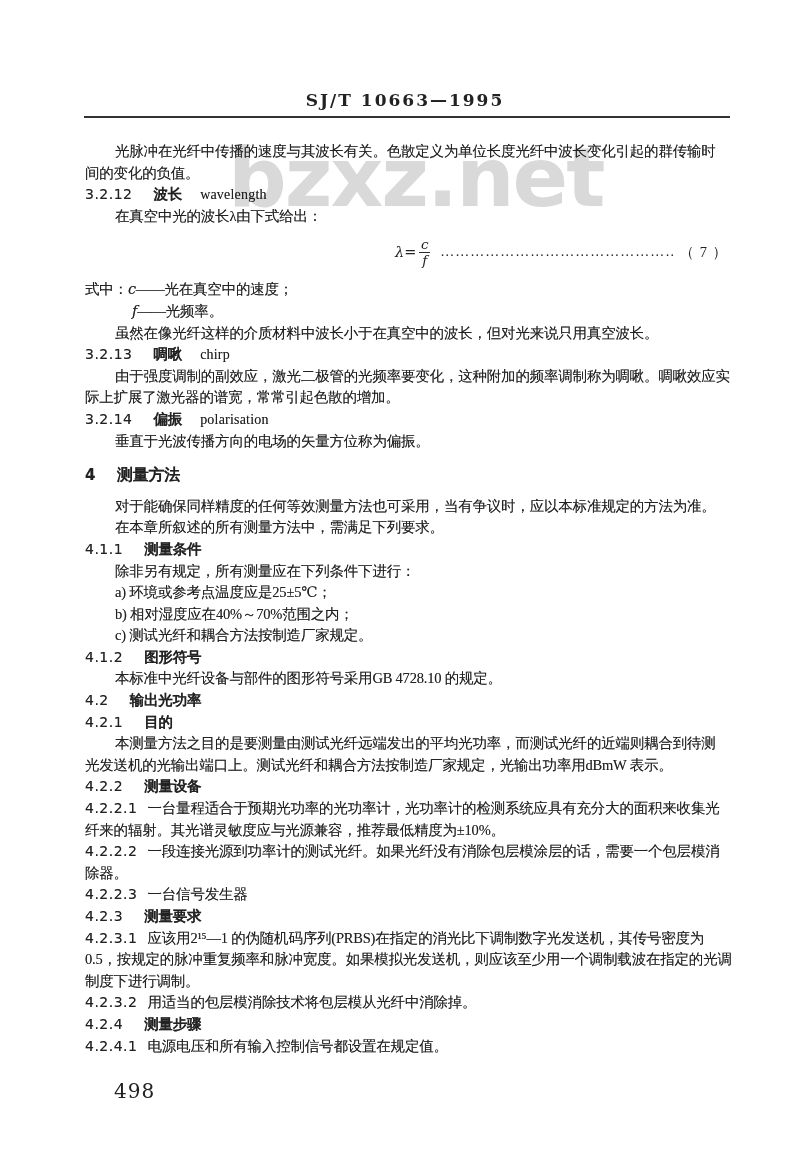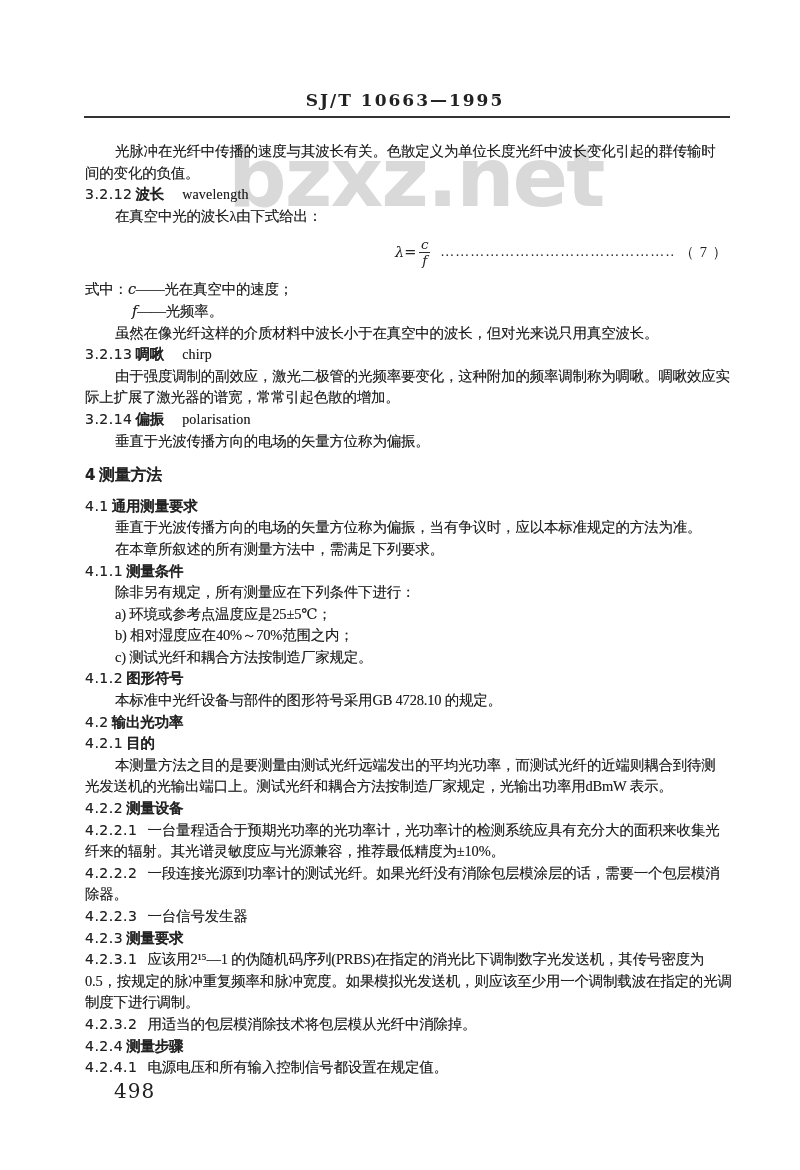--- a/index.html
+++ b/index.html
@@ -53,21 +53,21 @@
     text-shadow:0 0 0.4px rgba(0,0,0,0.45);
   }
   .line.p{padding-left:30px;}
   .line.chapter{
     margin-top:12px;margin-bottom:10px;
     font-size:16px;font-weight:700;
   }
   .num{
     font-family:"DejaVu Sans","Liberation Sans",sans-serif;
     font-size:14px;letter-spacing:0.5px;
-    margin-right:3px;
+    margin-right:21px;
   }
   .chapter .num{font-weight:700;font-size:15px;}
   .zh{font-weight:700;}
   .en{
     font-family:"Liberation Serif",serif;
     font-weight:400;font-size:14px;
     margin-left:18px;letter-spacing:0.2px;
   }
   .np .num{margin-right:10px;}
   .where .sym,.formula-row .lhs,.frac{
@@ -125,22 +125,21 @@
       </div>
       <div class="line where"><span>式中：</span><span class="sym">c</span><span>——光在真空中的速度；</span></div>
       <div class="line where f"><span class="sym">f</span><span>——光频率。</span></div>
       <div class="line p">虽然在像光纤这样的介质材料中波长小于在真空中的波长，但对光来说只用真空波长。</div>
       <div class="line h2"><span class="num">3.2.13</span><span class="zh">啁啾</span><span class="en">chirp</span></div>
       <div class="line p">由于强度调制的副效应，激光二极管的光频率要变化，这种附加的频率调制称为啁啾。啁啾效应实</div>
       <div class="line">际上扩展了激光器的谱宽，常常引起色散的增加。</div>
       <div class="line h2"><span class="num">3.2.14</span><span class="zh">偏振</span><span class="en">polarisation</span></div>
       <div class="line p">垂直于光波传播方向的电场的矢量方位称为偏振。</div>
       <div class="line chapter"><span class="num">4</span><span class="zh">测量方法</span></div>
-      <div class="line h2"><span class="num">4.1</span><span class="zh">通用测量要求</span></div>
-      <div class="line p">垂直于光波传播方向的电场的矢量方位称为偏振，当有争议时，应以本标准规定的方法为准。</div>
+      <div class="line p">对于能确保同样精度的任何等效测量方法也可采用，当有争议时，应以本标准规定的方法为准。</div>
       <div class="line p">在本章所叙述的所有测量方法中，需满足下列要求。</div>
       <div class="line h2"><span class="num">4.1.1</span><span class="zh">测量条件</span></div>
       <div class="line p">除非另有规定，所有测量应在下列条件下进行：</div>
       <div class="line p">a) 环境或参考点温度应是25±5℃；</div>
       <div class="line p">b) 相对湿度应在40%～70%范围之内；</div>
       <div class="line p">c) 测试光纤和耦合方法按制造厂家规定。</div>
       <div class="line h2"><span class="num">4.1.2</span><span class="zh">图形符号</span></div>
       <div class="line p">本标准中光纤设备与部件的图形符号采用GB 4728.10 的规定。</div>
       <div class="line h2"><span class="num">4.2</span><span class="zh">输出光功率</span></div>
       <div class="line h2"><span class="num">4.2.1</span><span class="zh">目的</span></div>

